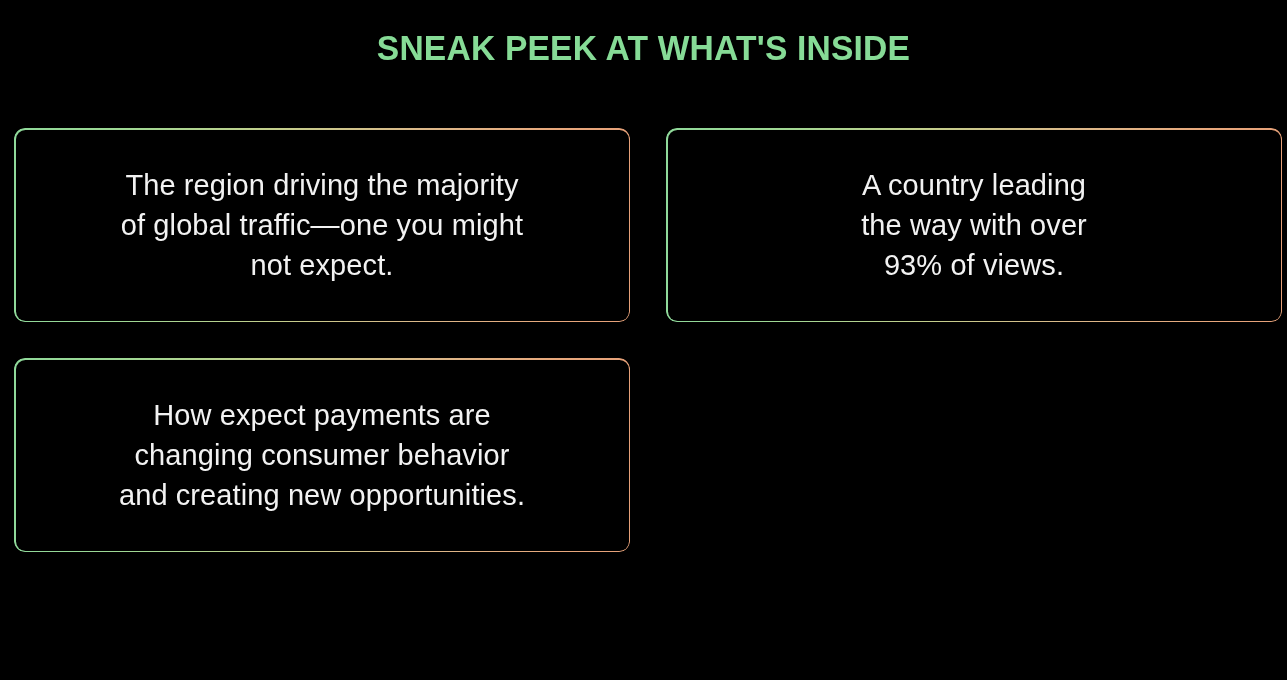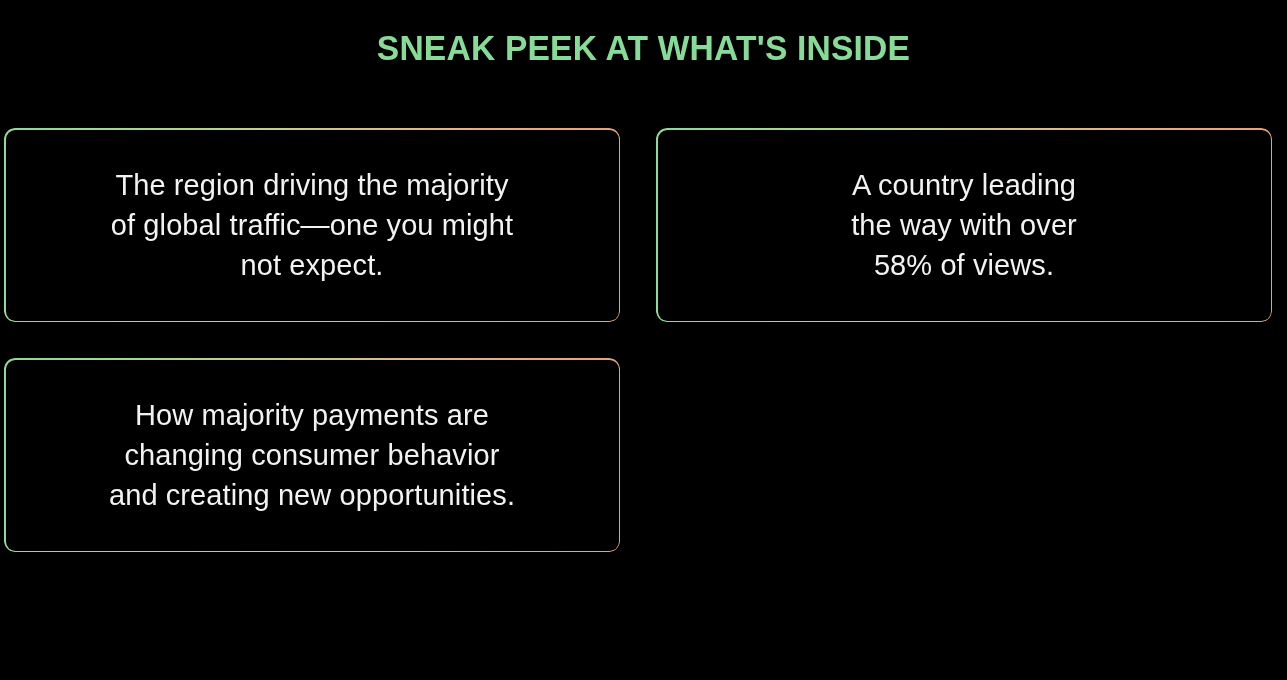--- a/index.html
+++ b/index.html
@@ -27,21 +27,21 @@
     font-size: 35px;
     letter-spacing: 0.2px;
     line-height: 44px;
     white-space: nowrap;
     transform: scaleX(0.96);
     transform-origin: center top;
   }
 
   #cards-grid {
     position: absolute;
-    left: 4px;
+    left: 14px;
     top: 128px;
     width: 1254px;
     height: 359px;
     display: grid;
     grid-template-columns: 616px 616px;
     grid-template-rows: 194px 194px;
     column-gap: 22px;
     row-gap: 99px;
     gap: 36px;
   }
@@ -106,23 +106,23 @@
 
   <div class="card">
     <div class="card-text">The region driving the majority
 of global traffic—one you might
 not expect.</div>
   </div>
 
   <div class="card">
     <div class="card-text">A country leading
 the way with over
-58% of views.</div>
+93% of views.</div>
   </div>
 
   <div class="card">
-    <div class="card-text">How majority payments are
+    <div class="card-text">How expect payments are
 changing consumer behavior
 and creating new opportunities.</div>
   </div>
 
 
 </div>
 
 </body></html>

